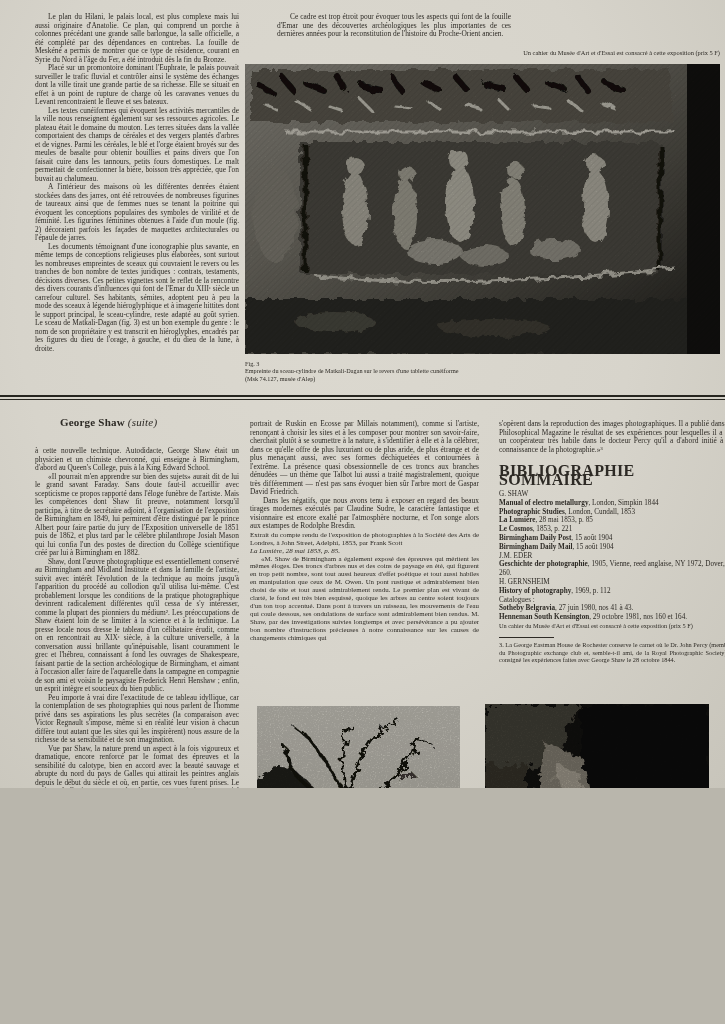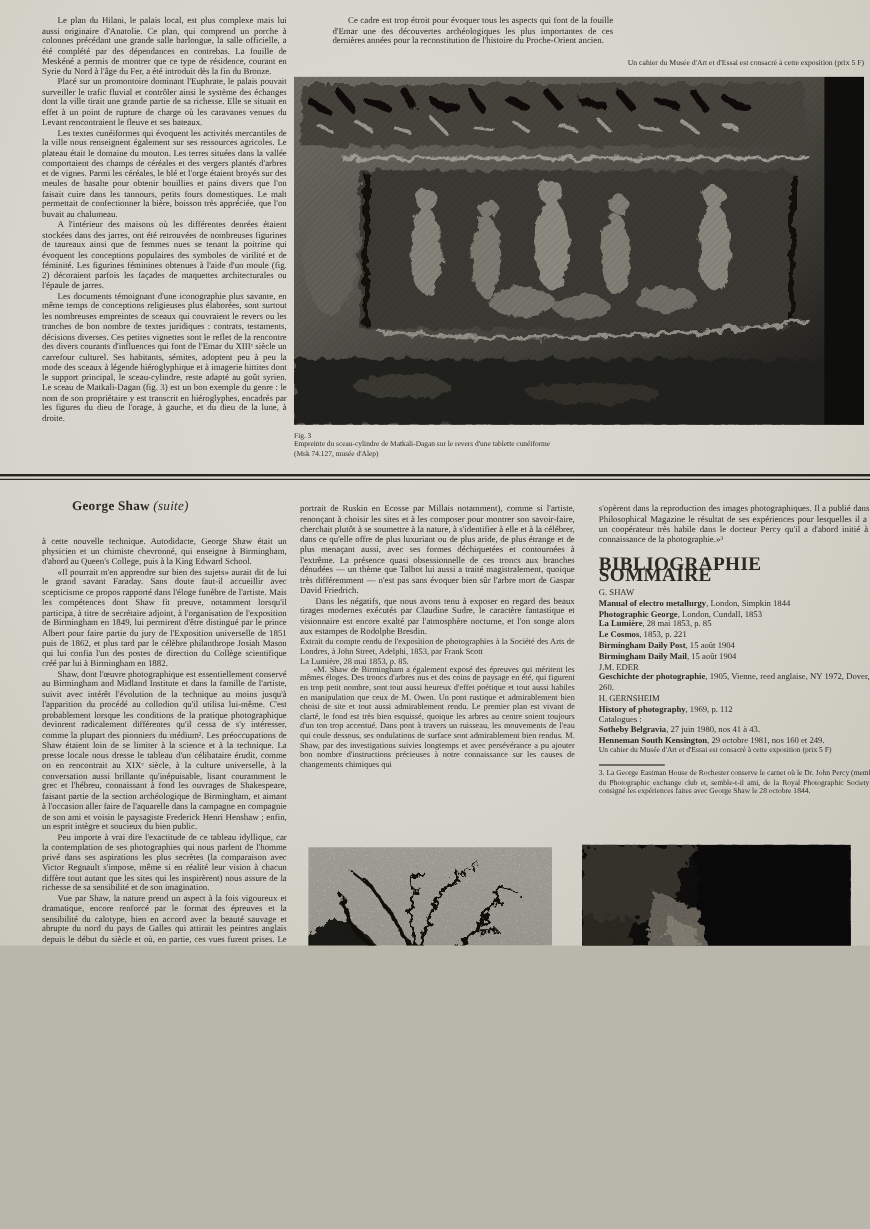--- a/index.html
+++ b/index.html
@@ -17,21 +17,21 @@
   #tablet-photo{left:245px;top:64px;width:475px;height:290px;}
   #fig-caption{left:245px;top:360px;width:330px;font-size:6.2px;line-height:7.3px;}
   #section-rule{left:0;top:395px;width:725px;height:2px;border-top:2.5px solid #26251f;border-bottom:1px solid #26251f;}
   #shaw-title{left:60px;top:416px;font-size:11px;font-weight:bold;letter-spacing:.2px;}
   #shaw-title .suite{font-weight:normal;font-style:italic;}
   #col1{left:35px;top:447px;width:204px;height:508px;overflow:hidden;}
   #col1-fn{left:35px;top:959px;width:204px;font-size:6.4px;line-height:7.5px;text-align:justify;}
   .fn-rule{width:55px;border-top:1px solid #2d2a25;margin-bottom:3px;}
   #col2{left:250px;top:420px;width:229px;height:284px;overflow:hidden;}
   .extract-intro{margin-top:10px;font-size:7px;line-height:8px;}
-  .extract-src{font-size:7px;line-height:8px;}
+  .extract-src{font-style:italic;font-size:7px;line-height:8px;}
   .quote{margin-top:9px;font-size:6.9px;line-height:7.9px;text-indent:11px;}
   #col3{left:499px;top:420px;width:233px;height:282px;overflow:hidden;}
   .bib-heading{font-size:16px;font-weight:bold;margin:13px 0 6px 0;letter-spacing:.3px;}
   .bib-line{font-size:7.2px;line-height:8.8px;}
   .bib-line .lead{font-weight:bold;margin-top:48px;}
   .thanks{margin-top:9px;font-size:7.9px;line-height:11px;text-align:justify;}
   .note-small{margin-top:7px;font-size:6.3px;line-height:7.4px;}
   .fn3{margin-top:8px;font-size:6.3px;line-height:7.4px;text-align:justify;}
   #photo-tree{left:257px;top:706px;width:203px;height:283px;}
   #photo-rocks{left:485px;top:704px;width:224px;height:285px;}
@@ -146,32 +146,32 @@
     <p class="extract-intro">Extrait du compte rendu de l'exposition de photographies à la Société des Arts de Londres, à John Street, Adelphi, 1853, par Frank Scott</p>
     <p class="extract-src">La Lumière, 28 mai 1853, p. 85.</p>
     <p class="quote">«M. Shaw de Birmingham a également exposé des épreuves qui méritent les mêmes éloges. Des troncs d'arbres nus et des coins de paysage en été, qui figurent en trop petit nombre, sont tout aussi heureux d'effet poétique et tout aussi habiles en manipulation que ceux de M. Owen. Un pont rustique et admirablement bien choisi de site et tout aussi admirablement rendu. Le premier plan est vivant de clarté, le fond est très bien esquissé, quoique les arbres au centre soient toujours d'un ton trop accentué. Dans pont à travers un ruisseau, les mouvements de l'eau qui coule dessous, ses ondulations de surface sont admirablement bien rendus. M. Shaw, par des investigations suivies longtemps et avec persévérance a pu ajouter bon nombre d'instructions précieuses à notre connaissance sur les causes de changements chimiques qui</p>
   </div>
 
   <div id="col3" class="abs body-text">
     <p>s'opèrent dans la reproduction des images photographiques. Il a publié dans le Philosophical Magazine le résultat de ses expériences pour lesquelles il a eu un coopérateur très habile dans le docteur Percy qu'il a d'abord initié à la connaissance de la photographie.»³</p>
     <div class="bib-heading">BIBLIOGRAPHIE SOMMAIRE</div>
     <div class="bib-line"><span class="lead"></span><span>G. SHAW</span></div>
     <div class="bib-line"><span class="lead">Manual of electro metallurgy</span><span>, London, Simpkin 1844</span></div>
-    <div class="bib-line"><span class="lead">Photographic George</span><span>, London, Cundall, 1853</span></div>
+    <div class="bib-line"><span class="lead">Photographic Studies</span><span>, London, Cundall, 1853</span></div>
     <div class="bib-line"><span class="lead">La Lumière</span><span>, 28 mai 1853, p. 85</span></div>
     <div class="bib-line"><span class="lead">Le Cosmos</span><span>, 1853, p. 221</span></div>
     <div class="bib-line"><span class="lead">Birmingham Daily Post</span><span>, 15 août 1904</span></div>
     <div class="bib-line"><span class="lead">Birmingham Daily Mail</span><span>, 15 août 1904</span></div>
     <div class="bib-line"><span class="lead"></span><span>J.M. EDER</span></div>
     <div class="bib-line"><span class="lead">Geschichte der photographie</span><span>, 1905, Vienne, reed anglaise, NY 1972, Dover, p. 260.</span></div>
     <div class="bib-line"><span class="lead"></span><span>H. GERNSHEIM</span></div>
     <div class="bib-line"><span class="lead">History of photography</span><span>, 1969, p. 112</span></div>
     <div class="bib-line"><span class="lead"></span><span>Catalogues :</span></div>
     <div class="bib-line"><span class="lead">Sotheby Belgravia</span><span>, 27 juin 1980, nos 41 à 43.</span></div>
-    <div class="bib-line"><span class="lead">Henneman South Kensington</span><span>, 29 octobre 1981, nos 160 et 249.</span></div>
+    <div class="bib-line"><span class="lead">Henneman South Kensington</span><span>, 29 octobre 1981, nos 160 et 164.</span></div>
     <p class="note-small">Un cahier du Musée d'Art et d'Essai est consacré à cette exposition (prix 5 F)</p>
     <div class="fn3">
       <div class="fn-rule"></div>
       <div>3. La George Eastman House de Rochester conserve le carnet où le Dr. John Percy (membre du Photographic exchange club et, semble-t-il ami, de la Royal Photographic Society) a consigné les expériences faites avec George Shaw le 28 octobre 1844.</div>
     </div>
   </div>
 
   <div id="photo-tree" class="abs">
     <svg viewBox="0 0 203 283" width="203" height="283" preserveAspectRatio="none">
       <defs>

